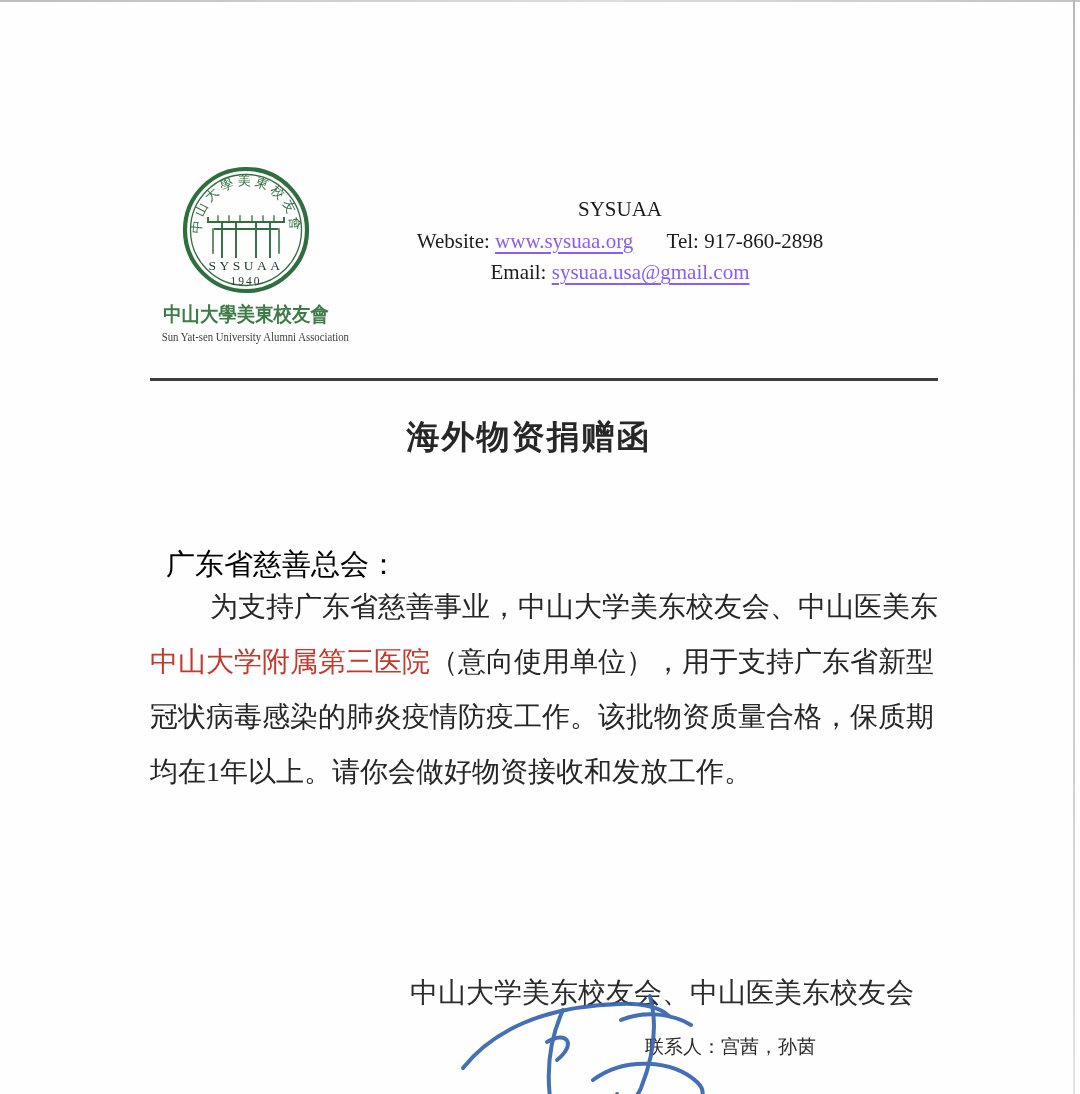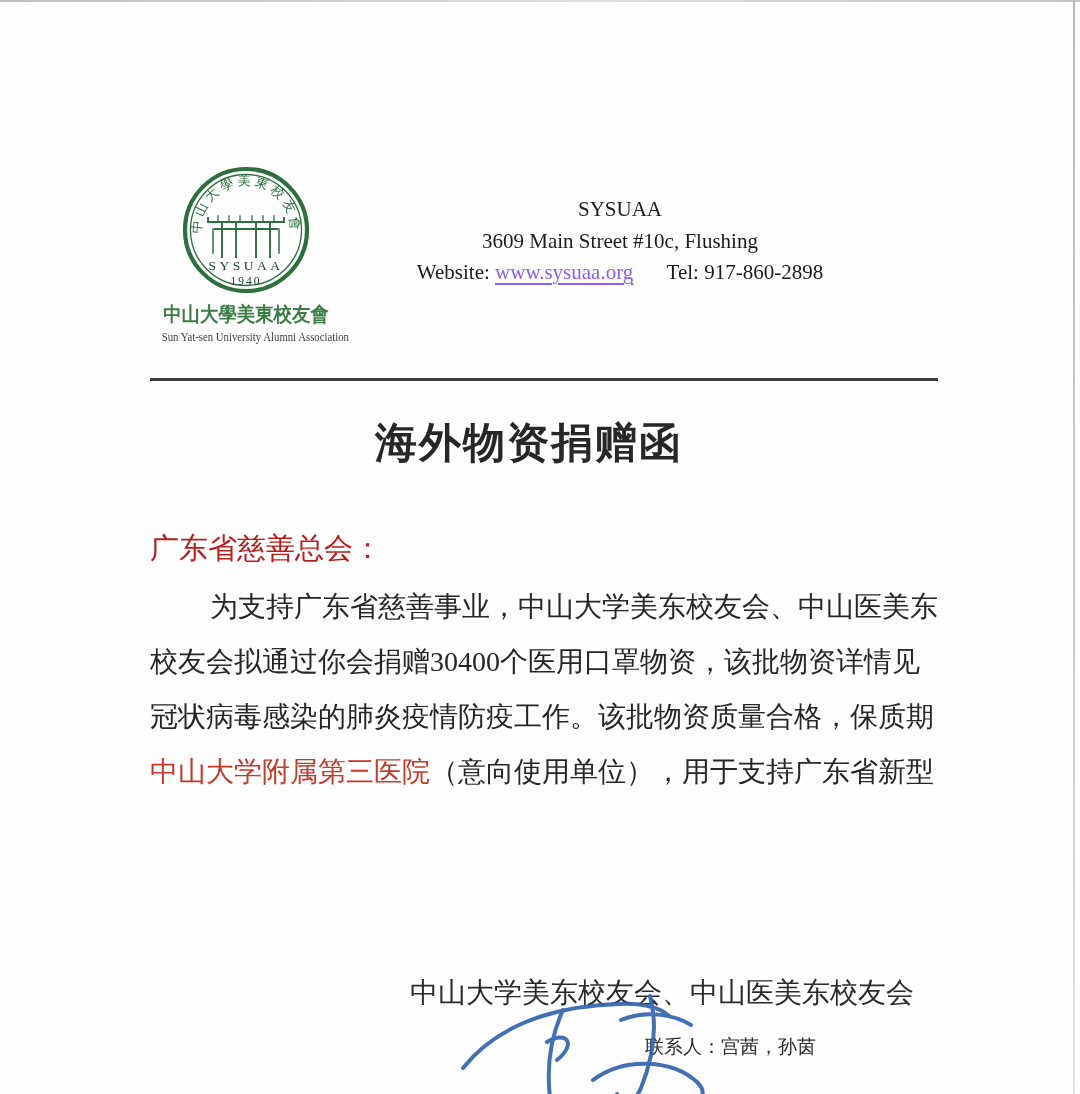--- a/index.html
+++ b/index.html
@@ -25,24 +25,24 @@
     transform:scaleX(.86);transform-origin:center;}
 
   .contact-block{position:absolute;left:328px;top:194px;width:584px;
     text-align:center;font-size:21px;line-height:31.5px;color:#1b1b1b;}
   .contact-block .u{color:#8b5cf6;text-decoration:underline;text-underline-offset:4px;cursor:pointer;}
   .tel-label{margin-left:28px;}
 
   .rule{position:absolute;left:150px;top:378px;width:788px;height:3px;background:#3c3c3c;}
 
   .title{position:absolute;left:150px;top:415px;width:758px;margin:0;
-    text-align:center;font-size:42px;font-weight:700;letter-spacing:2px;color:#272727;
+    text-align:center;font-size:33px;font-weight:700;letter-spacing:2px;color:#272727;
     font-family:"Liberation Sans","DejaVu Sans",sans-serif;}
 
-  .salutation{position:absolute;left:150px;top:529px;margin:0;font-size:29px;color:#b91c1c;}
+  .salutation{position:absolute;left:150px;top:529px;margin:16px;font-size:29px;color:#000000;}
 
   .para{position:absolute;left:150px;top:579px;width:790px;font-size:28px;
     line-height:55px;color:#262626;}
   .para .line{white-space:nowrap;}
   .para .line.indent{text-indent:60px;}
   .red{color:#c23a2c;}
 
   .sig-org{position:absolute;left:410px;top:974px;font-size:28px;color:#2b2b2b;white-space:nowrap;}
   .sig-contact{position:absolute;left:645px;top:1034px;font-size:19px;color:#2b2b2b;white-space:nowrap;}
 
@@ -76,40 +76,43 @@
       </g>
       <text x="64" y="104" text-anchor="middle" font-size="13.5" letter-spacing="3.5" fill="#20402c">SYSUAA</text>
       <text x="64" y="119" text-anchor="middle" font-size="11.5" letter-spacing="2" fill="#20402c">1940</text>
     </svg>
     <div class="cn-name">中山大學美東校友會</div>
     <div class="en-name">Sun Yat-sen University Alumni Association</div>
   </div>
 
   <div class="contact-block">
     <div>SYSUAA</div>
-    <div>3609 Main Street #10c, Flushing</div>
     <div>
       <span>Website:</span>
       <span class="u">www.sysuaa.org</span>
       <span class="tel-label">Tel:</span>
       <span>917-860-2898</span>
+    </div>
+    <div>
+      <span>Email:</span>
+      <span class="u">sysuaa.usa@gmail.com</span>
     </div>
   </div>
 
   <div class="rule"></div>
 
   <h1 class="title">海外物资捐赠函</h1>
 
   <p class="salutation">广东省慈善总会：</p>
 
   <div class="para">
     <div class="line indent">为支持广东省慈善事业，中山大学美东校友会、中山医美东</div>
-    <div class="line">校友会拟通过你会捐赠30400个医用口罩物资，该批物资详情见</div>
+    <div class="line"><span class="red">中山大学附属第三医院</span><span>（意向使用单位），用于支持广东省新型</span></div>
     <div class="line">冠状病毒感染的肺炎疫情防疫工作。该批物资质量合格，保质期</div>
-    <div class="line"><span class="red">中山大学附属第三医院</span><span>（意向使用单位），用于支持广东省新型</span></div>
+    <div class="line">均在1年以上。请你会做好物资接收和发放工作。</div>
   </div>
 
   <div class="sig-org">中山大学美东校友会、中山医美东校友会</div>
   <div class="sig-contact">联系人：宫茜，孙茵</div>
 
   <svg class="scrawl" viewBox="0 0 310 104">
     <g fill="none" stroke="#3465ae" stroke-width="4" stroke-linecap="round" opacity="0.92">
       <path d="M 18 78 C 48 40 100 16 175 14 C 200 13 215 18 224 26"></path>
       <path d="M 118 20 C 106 46 100 76 106 115"></path>
       <path d="M 102 52 C 122 40 132 54 112 70"></path>

